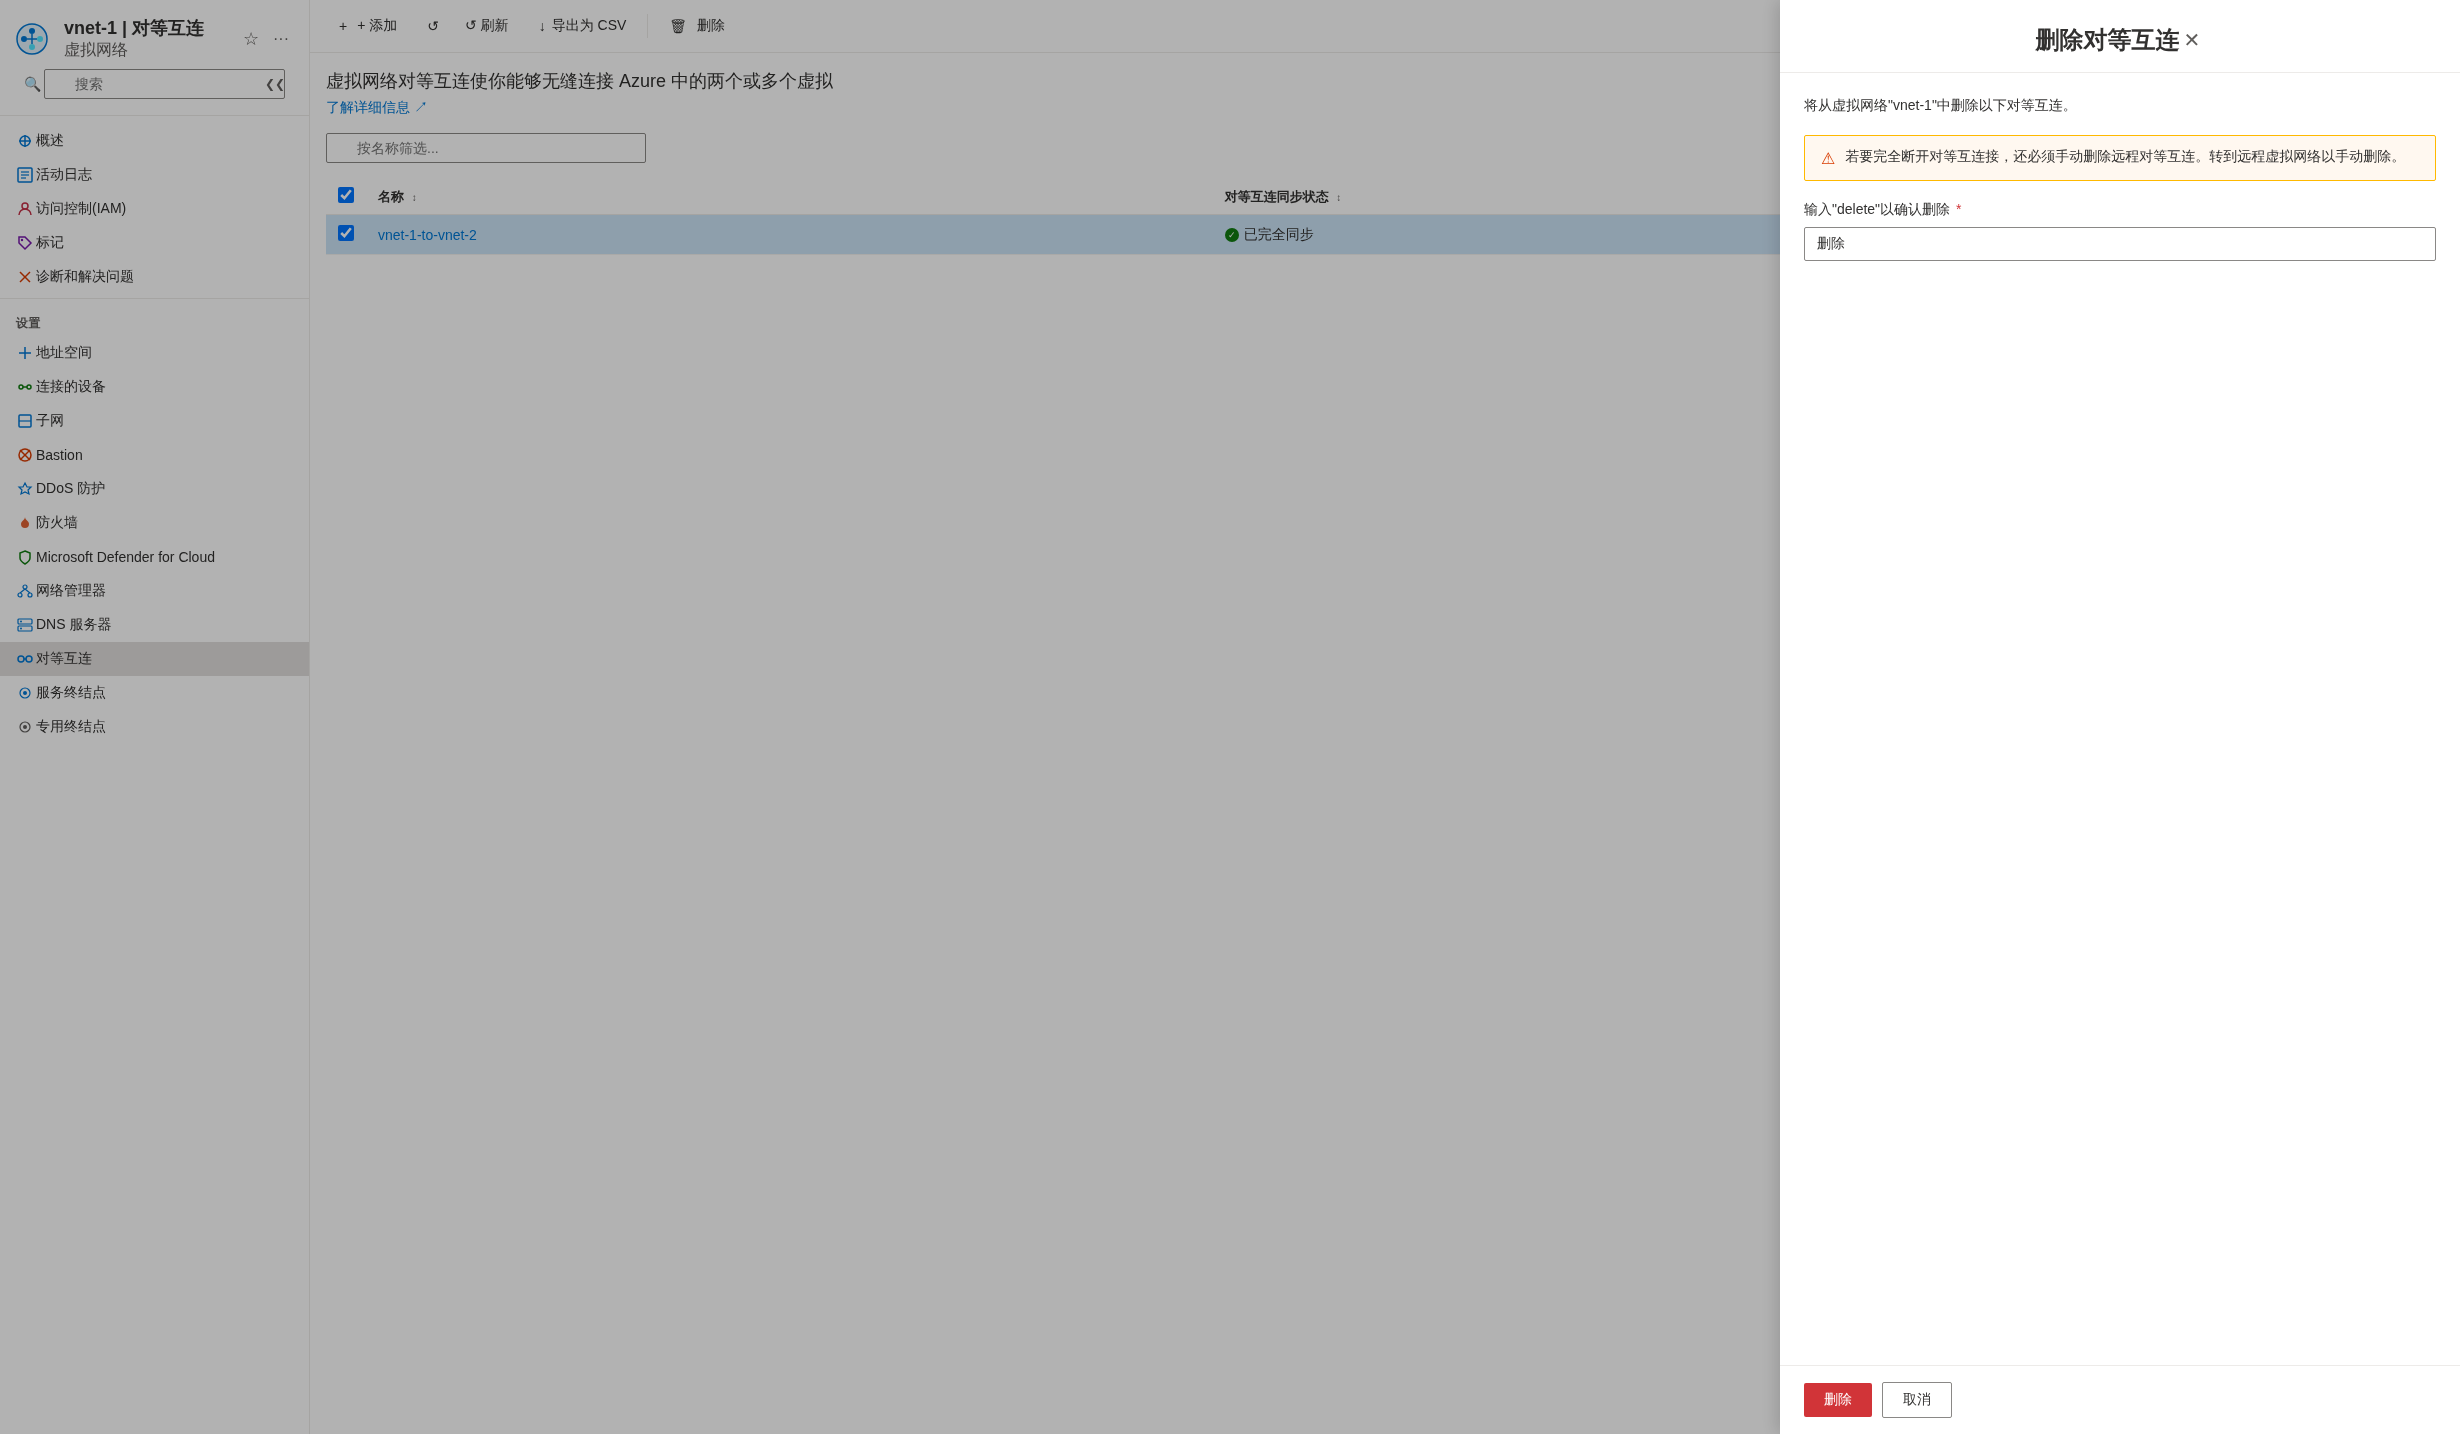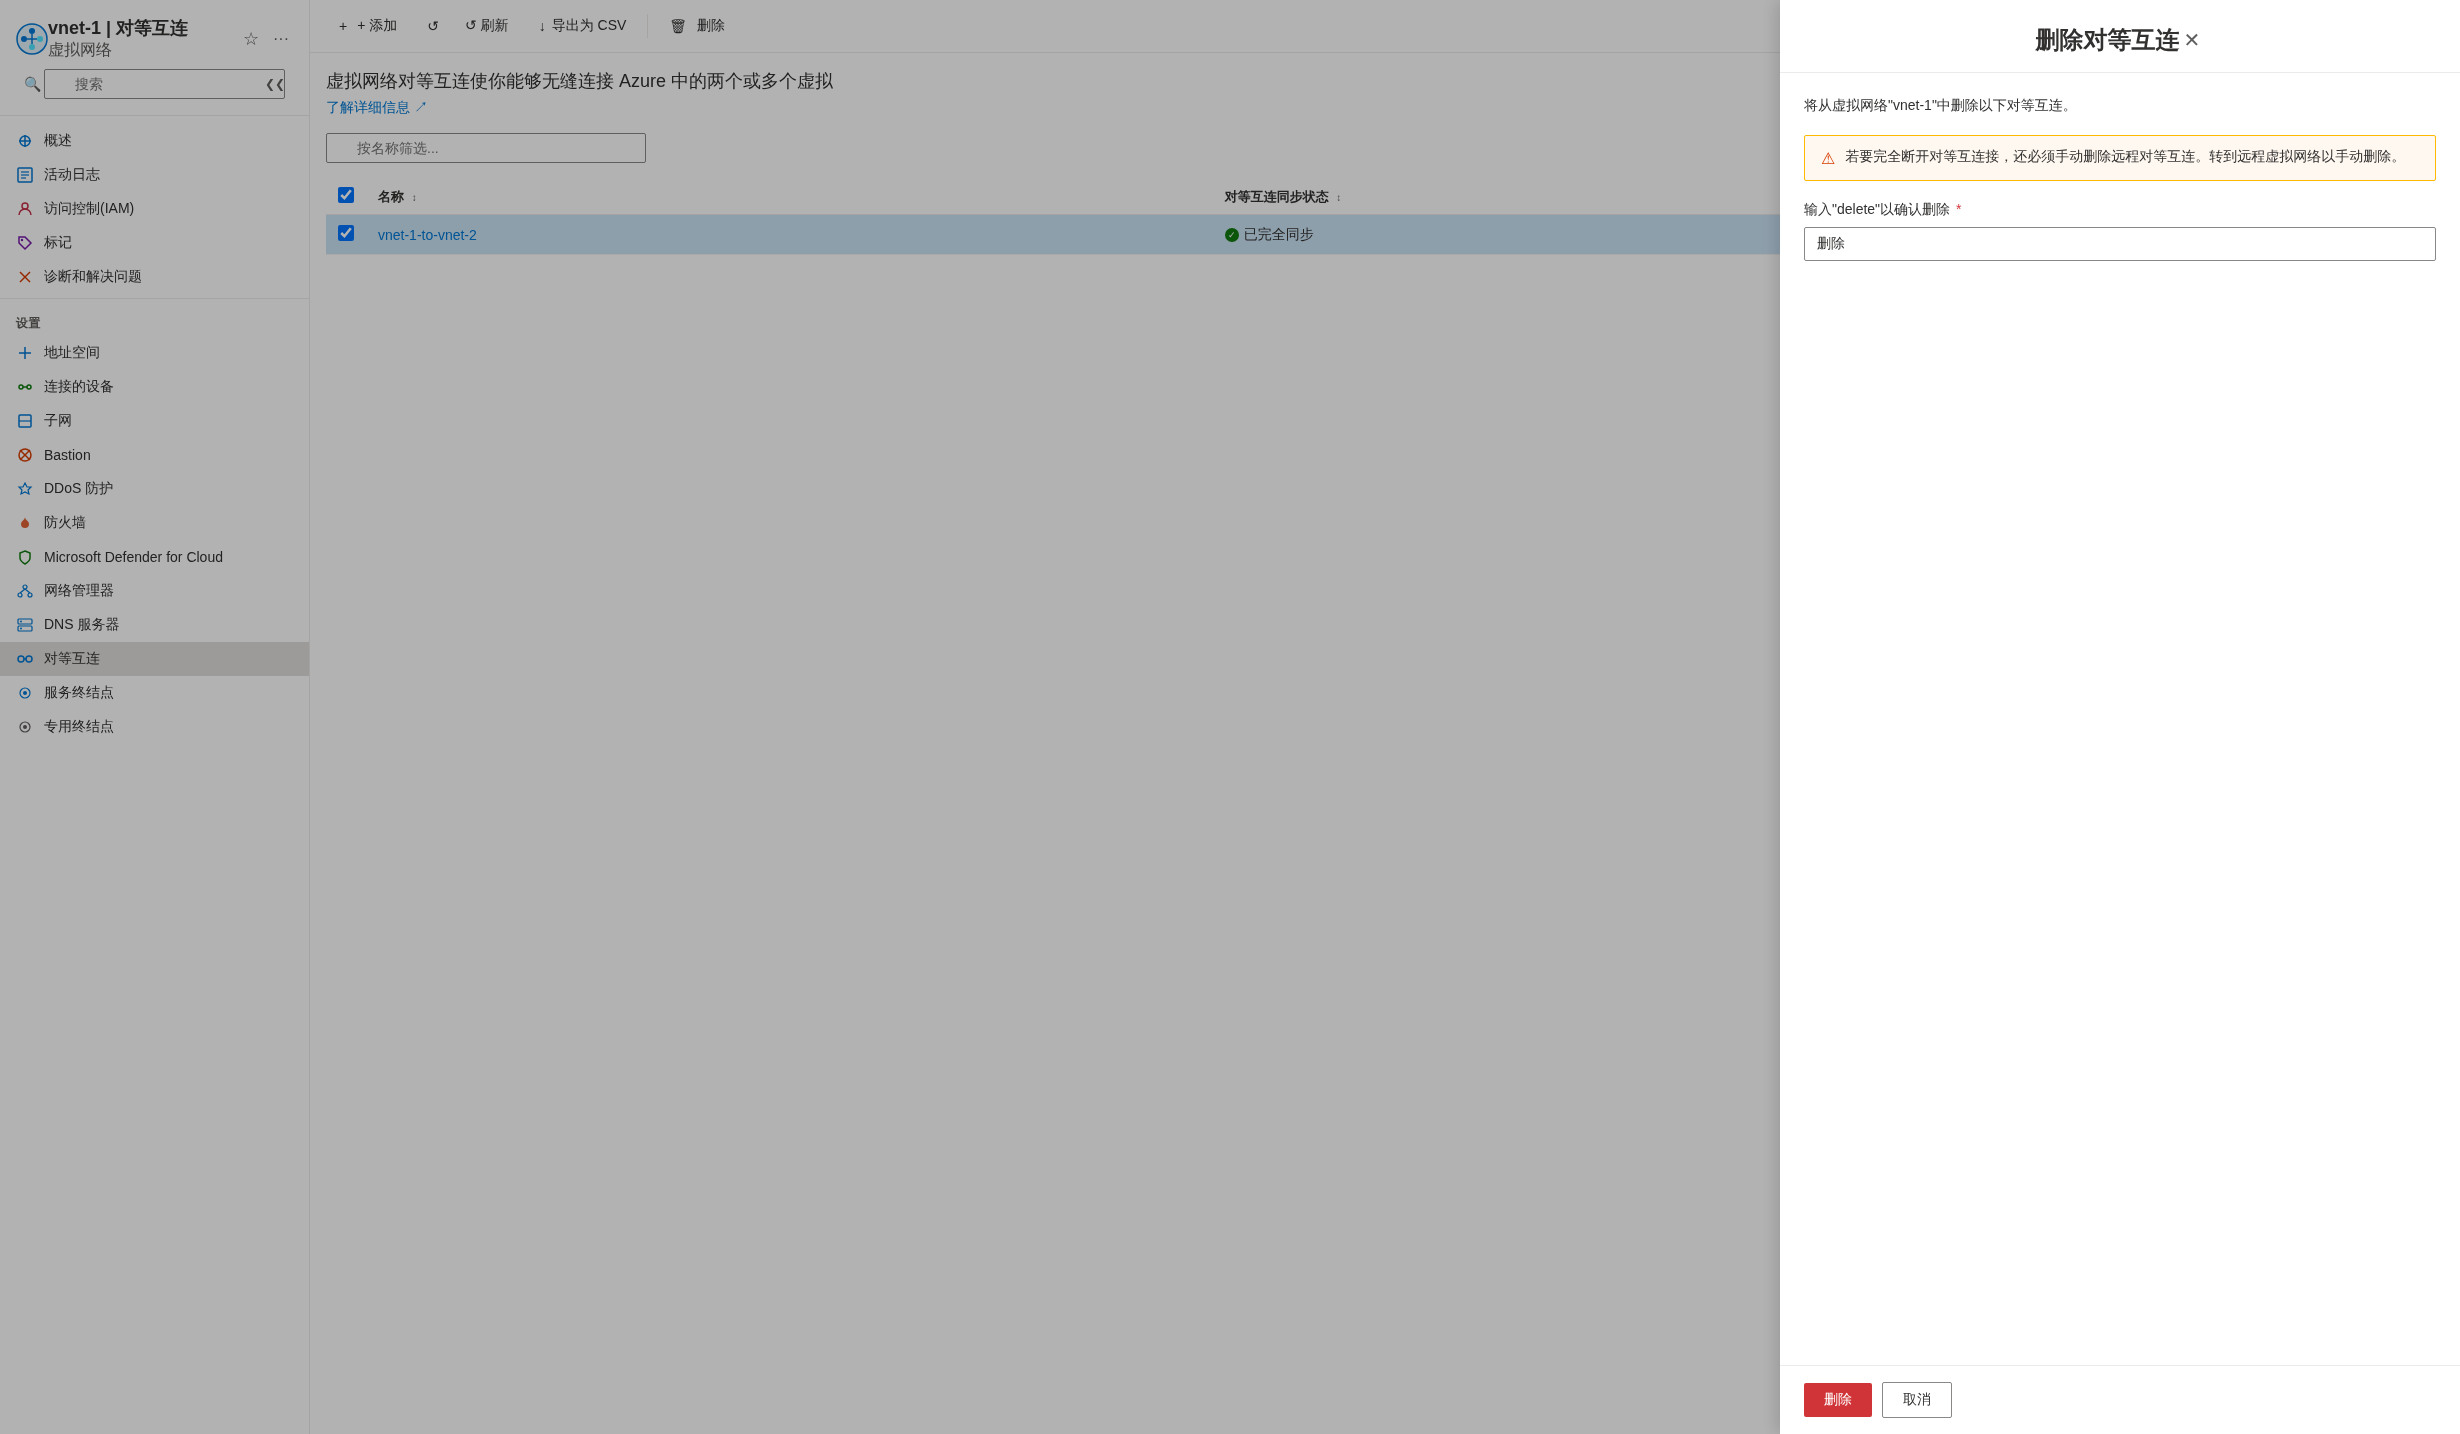--- a/index.html
+++ b/index.html
@@ -17,21 +17,21 @@
     }
 
     .sidebar-header {
       padding: 16px 16px 8px 16px;
       border-bottom: 1px solid #edebe9;
     }
 
     .sidebar-title-row {
       display: flex;
       align-items: center;
-      gap: 0;
+      gap: 16px;
       margin-bottom: 4px;
     }
 
     .sidebar-logo {
       width: 32px;
       height: 32px;
       flex-shrink: 0;
     }
 
     .sidebar-title-text {
@@ -91,21 +91,21 @@
       font-size: 16px;
     }
 
     .sidebar-nav {
       padding: 8px 0;
     }
 
     .nav-item {
       display: flex;
       align-items: center;
-      gap: 10px;
+      gap: 2px;
       padding: 8px 16px;
       cursor: pointer;
       color: #323130;
       font-size: 14px;
       transition: background 0.1s;
     }
 
     .nav-item.active {
       background: #e1dfdd;
       font-weight: 500;

